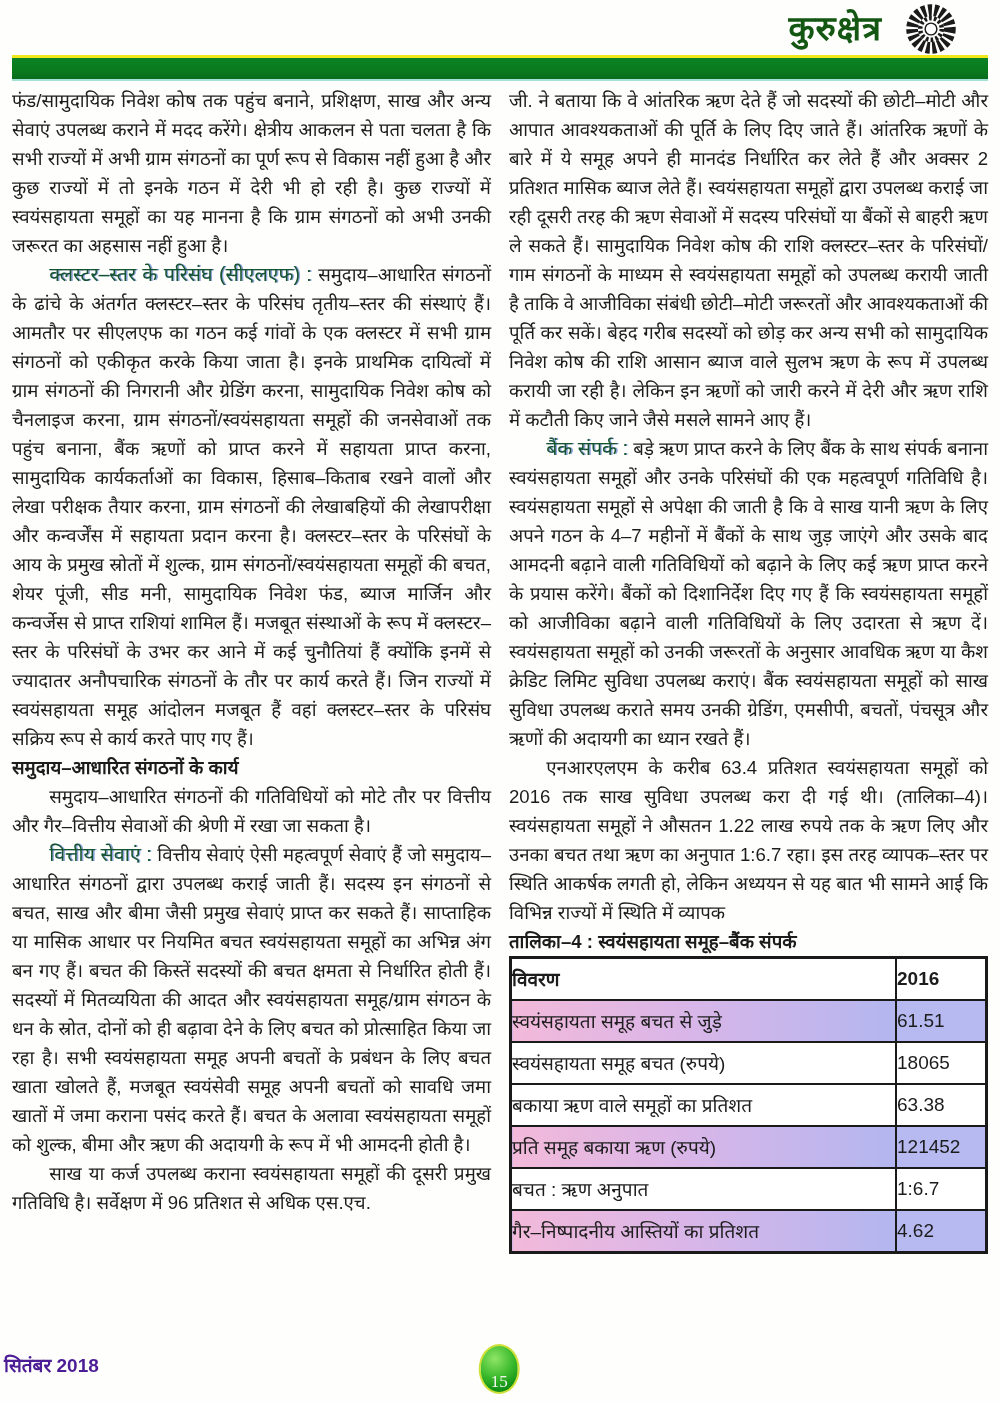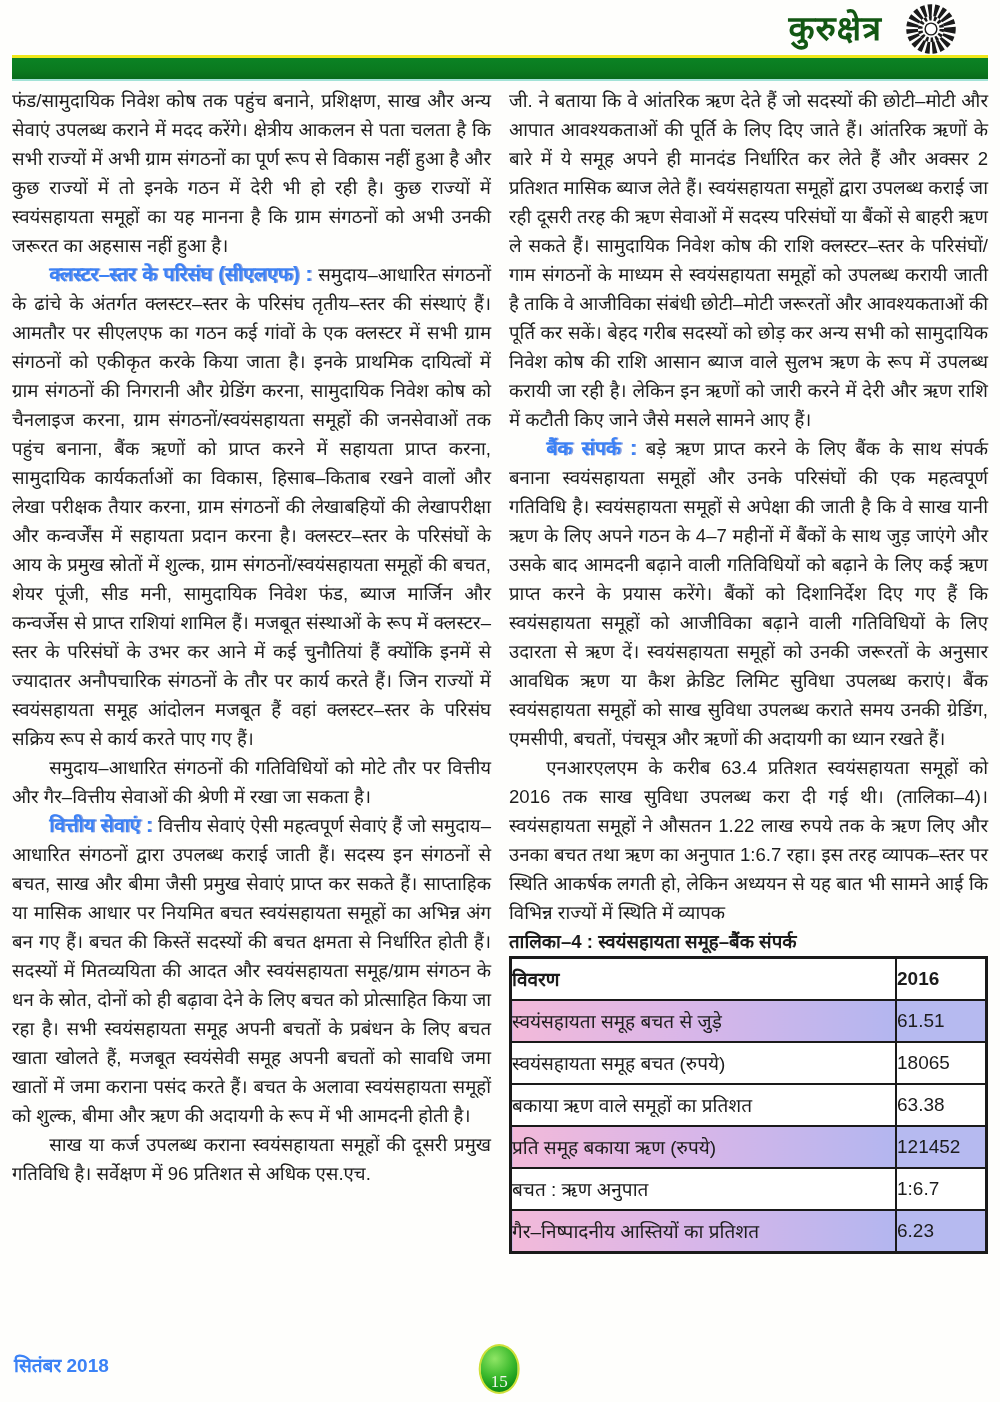--- a/index.html
+++ b/index.html
@@ -33,21 +33,21 @@
     text-align:justify;
   }
   .col{flex:1 1 0;min-width:0;}
   .col p{
     margin:0;
     font-size:18.6px;line-height:29px;
     color:#1c1c1c;
   }
   .col p.indent{text-indent:2em;}
   .runin{
-    font-weight:bold;color:#3b82f6;
+    font-weight:normal;color:#14532d;
     font-size:19.5px;
     text-shadow:1.4px 0 0 rgba(46,84,196,.55);
   }
   .section-heading{
     margin:0 0 0 30px;
     font-size:21px;line-height:31px;
     font-weight:bold;color:#e2251b;
   }
   
   .table-caption{
@@ -69,22 +69,22 @@
   }
   table.shg th{font-weight:bold;background:#fff;}
   table.shg td.val, table.shg th.val{width:88px;}
   tr.shade td:first-child{
     background:linear-gradient(90deg,#f2b9d9 0%,#d9b6e8 45%,#b3b6ef 100%);
   }
   tr.shade td.val{background:#b6baf0;}
   tr.plain td{background:#ffffff;}
   
   .issue-date{
-    position:absolute;left:14px;bottom:24px;
-    font-size:19px;font-weight:bold;color:#3b82f6;
+    position:absolute;left:4px;bottom:24px;
+    font-size:19px;font-weight:bold;color:#4c1d95;
   }
   .page-ball{
     position:absolute;left:50%;bottom:8px;transform:translateX(-52%);
     width:37px;height:46px;border-radius:50%;
     background:radial-gradient(circle at 38% 28%, #8fe565 0%, #3dbb2e 45%, #149417 75%, #0b7a10 100%);
     border:2px solid #cfe03a;
     display:flex;align-items:flex-end;justify-content:center;
   }
   .page-ball span{color:#f4f7ef;font-size:17px;font-family:"Liberation Serif",serif;}
 </style>
@@ -101,20 +101,21 @@
       <circle cx="30" cy="30" r="6.5" fill="#fff" stroke="#1b1b1b" stroke-width="1.6"></circle>
     </svg>
   </div>
   <div class="green-rule"></div>
 
   <div class="columns">
 
     <div class="col">
       <p>फंड/सामुदायिक निवेश कोष तक पहुंच बनाने, प्रशिक्षण, साख और अन्य सेवाएं उपलब्ध कराने में मदद करेंगे। क्षेत्रीय आकलन से पता चलता है कि सभी राज्यों में अभी ग्राम संगठनों का पूर्ण रूप से विकास नहीं हुआ है और कुछ राज्यों में तो इनके गठन में देरी भी हो रही है। कुछ राज्यों में स्वयंसहायता समूहों का यह मानना है कि ग्राम संगठनों को अभी उनकी जरूरत का अहसास नहीं हुआ है।</p>
       <p class="indent"><span class="runin">क्लस्टर–स्तर के परिसंघ (सीएलएफ) : </span><span>समुदाय–आधारित संगठनों के ढांचे के अंतर्गत क्लस्टर–स्तर के परिसंघ तृतीय–स्तर की संस्थाएं हैं। आमतौर पर सीएलएफ का गठन कई गांवों के एक क्लस्टर में सभी ग्राम संगठनों को एकीकृत करके किया जाता है। इनके प्राथमिक दायित्वों में ग्राम संगठनों की निगरानी और ग्रेडिंग करना, सामुदायिक निवेश कोष को चैनलाइज करना, ग्राम संगठनों/स्वयंसहायता समूहों की जनसेवाओं तक पहुंच बनाना, बैंक ऋणों को प्राप्त करने में सहायता प्राप्त करना, सामुदायिक कार्यकर्ताओं का विकास, हिसाब–किताब रखने वालों और लेखा परीक्षक तैयार करना, ग्राम संगठनों की लेखाबहियों की लेखापरीक्षा और कन्वर्जेंस में सहायता प्रदान करना है। क्लस्टर–स्तर के परिसंघों के आय के प्रमुख स्रोतों में शुल्क, ग्राम संगठनों/स्वयंसहायता समूहों की बचत, शेयर पूंजी, सीड मनी, सामुदायिक निवेश फंड, ब्याज मार्जिन और कन्वर्जेस से प्राप्त राशियां शामिल हैं। मजबूत संस्थाओं के रूप में क्लस्टर–स्तर के परिसंघों के उभर कर आने में कई चुनौतियां हैं क्योंकि इनमें से ज्यादातर अनौपचारिक संगठनों के तौर पर कार्य करते हैं। जिन राज्यों में स्वयंसहायता समूह आंदोलन मजबूत हैं वहां क्लस्टर–स्तर के परिसंघ सक्रिय रूप से कार्य करते पाए गए हैं।</span></p>
+      <p class="section-heading">समुदाय–आधारित संगठनों के कार्य</p>
       <p class="indent">समुदाय–आधारित संगठनों की गतिविधियों को मोटे तौर पर वित्तीय और गैर–वित्तीय सेवाओं की श्रेणी में रखा जा सकता है।</p>
       <p class="indent"><span class="runin">वित्तीय सेवाएं : </span><span>वित्तीय सेवाएं ऐसी महत्वपूर्ण सेवाएं हैं जो समुदाय–आधारित संगठनों द्वारा उपलब्ध कराई जाती हैं। सदस्य इन संगठनों से बचत, साख और बीमा जैसी प्रमुख सेवाएं प्राप्त कर सकते हैं। साप्ताहिक या मासिक आधार पर नियमित बचत स्वयंसहायता समूहों का अभिन्न अंग बन गए हैं। बचत की किस्तें सदस्यों की बचत क्षमता से निर्धारित होती हैं। सदस्यों में मितव्ययिता की आदत और स्वयंसहायता समूह/ग्राम संगठन के धन के स्रोत, दोनों को ही बढ़ावा देने के लिए बचत को प्रोत्साहित किया जा रहा है। सभी स्वयंसहायता समूह अपनी बचतों के प्रबंधन के लिए बचत खाता खोलते हैं, मजबूत स्वयंसेवी समूह अपनी बचतों को सावधि जमा खातों में जमा कराना पसंद करते हैं। बचत के अलावा स्वयंसहायता समूहों को शुल्क, बीमा और ऋण की अदायगी के रूप में भी आमदनी होती है।</span></p>
       <p class="indent">साख या कर्ज उपलब्ध कराना स्वयंसहायता समूहों की दूसरी प्रमुख गतिविधि है। सर्वेक्षण में 96 प्रतिशत से अधिक एस.एच.</p>
     </div>
 
     <div class="col">
       <p>जी. ने बताया कि वे आंतरिक ऋण देते हैं जो सदस्यों की छोटी–मोटी और आपात आवश्यकताओं की पूर्ति के लिए दिए जाते हैं। आंतरिक ऋणों के बारे में ये समूह अपने ही मानदंड निर्धारित कर लेते हैं और अक्सर 2 प्रतिशत मासिक ब्याज लेते हैं। स्वयंसहायता समूहों द्वारा उपलब्ध कराई जा रही दूसरी तरह की ऋण सेवाओं में सदस्य परिसंघों या बैंकों से बाहरी ऋण ले सकते हैं। सामुदायिक निवेश कोष की राशि क्लस्टर–स्तर के परिसंघों/गाम संगठनों के माध्यम से स्वयंसहायता समूहों को उपलब्ध करायी जाती है ताकि वे आजीविका संबंधी छोटी–मोटी जरूरतों और आवश्यकताओं की पूर्ति कर सकें। बेहद गरीब सदस्यों को छोड़ कर अन्य सभी को सामुदायिक निवेश कोष की राशि आसान ब्याज वाले सुलभ ऋण के रूप में उपलब्ध करायी जा रही है। लेकिन इन ऋणों को जारी करने में देरी और ऋण राशि में कटौती किए जाने जैसे मसले सामने आए हैं।</p>
       <p class="indent"><span class="runin">बैंक संपर्क : </span><span>बड़े ऋण प्राप्त करने के लिए बैंक के साथ संपर्क बनाना स्वयंसहायता समूहों और उनके परिसंघों की एक महत्वपूर्ण गतिविधि है। स्वयंसहायता समूहों से अपेक्षा की जाती है कि वे साख यानी ऋण के लिए अपने गठन के 4–7 महीनों में बैंकों के साथ जुड़ जाएंगे और उसके बाद आमदनी बढ़ाने वाली गतिविधियों को बढ़ाने के लिए कई ऋण प्राप्त करने के प्रयास करेंगे। बैंकों को दिशानिर्देश दिए गए हैं कि स्वयंसहायता समूहों को आजीविका बढ़ाने वाली गतिविधियों के लिए उदारता से ऋण दें। स्वयंसहायता समूहों को उनकी जरूरतों के अनुसार आवधिक ऋण या कैश क्रेडिट लिमिट सुविधा उपलब्ध कराएं। बैंक स्वयंसहायता समूहों को साख सुविधा उपलब्ध कराते समय उनकी ग्रेडिंग, एमसीपी, बचतों, पंचसूत्र और ऋणों की अदायगी का ध्यान रखते हैं।</span></p>
       <p class="indent">एनआरएलएम के करीब 63.4 प्रतिशत स्वयंसहायता समूहों को 2016 तक साख सुविधा उपलब्ध करा दी गई थी। (तालिका–4)। स्वयंसहायता समूहों ने औसतन 1.22 लाख रुपये तक के ऋण लिए और उनका बचत तथा ऋण का अनुपात 1:6.7 रहा। इस तरह व्यापक–स्तर पर स्थिति आकर्षक लगती हो, लेकिन अध्ययन से यह बात भी सामने आई कि विभिन्न राज्यों में स्थिति में व्यापक</p>
 
@@ -143,21 +144,21 @@
           <tr class="shade">
             <td>प्रति समूह बकाया ऋण (रुपये)</td>
             <td class="val">121452</td>
           </tr>
           <tr class="plain">
             <td>बचत : ऋण अनुपात</td>
             <td class="val">1:6.7</td>
           </tr>
           <tr class="shade">
             <td>गैर–निष्पादनीय आस्तियों का प्रतिशत</td>
-            <td class="val">6.23</td>
+            <td class="val">4.62</td>
           </tr>
         </tbody>
       </table>
     </div>
   </div>
 
   <div class="issue-date">सितंबर 2018</div>
   <div class="page-ball">
     <span>15</span>
   </div>

